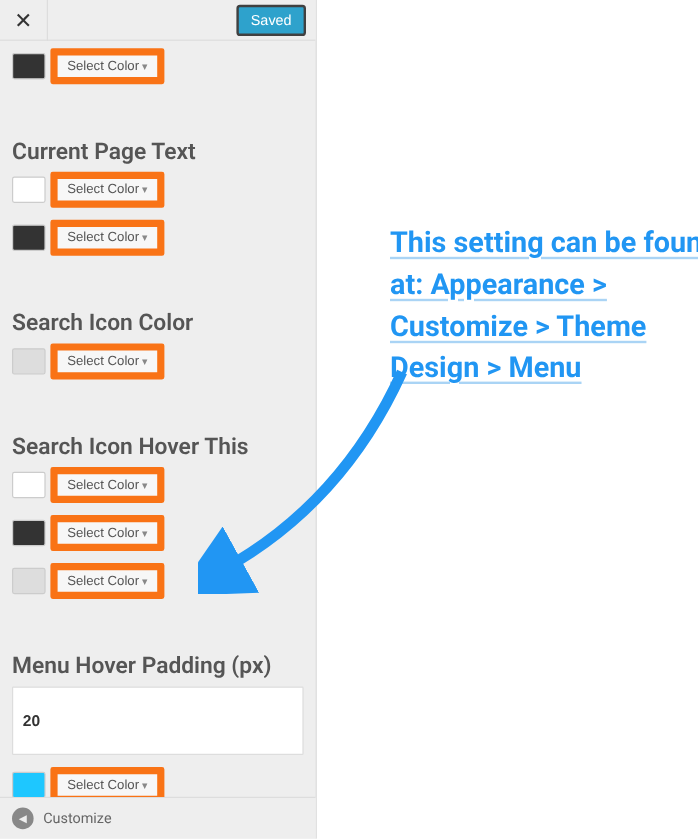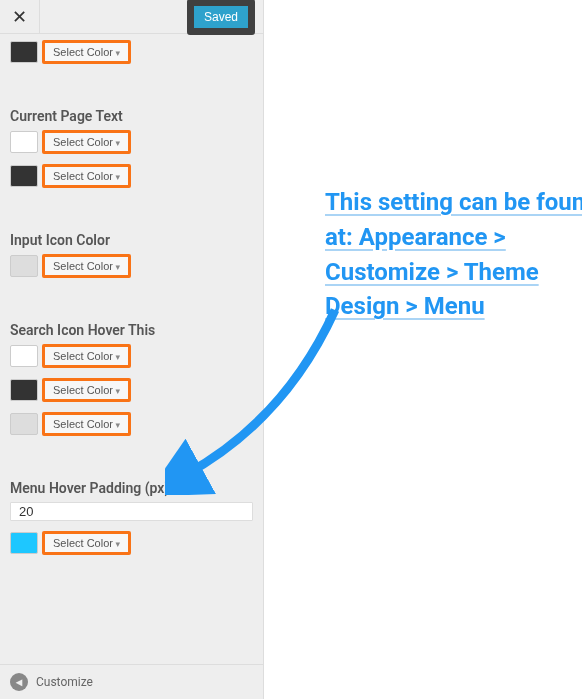--- a/index.html
+++ b/index.html
@@ -36,78 +36,79 @@
       align-items: center;
       justify-content: center;
       border-right: 1px solid #ddd;
       cursor: pointer;
       font-size: 18px;
       color: #333;
     }
     .saved-btn {
       background: #2ea2cc;
       color: #fff;
-      border: 7px solid #404040;
+      border: 2px solid #404040;
       border-radius: 3px;
       padding: 4px 10px;
       font-size: 12px;
       cursor: default;
     }
     .panel-body {
       flex: 1;
       overflow-y: auto;
       padding: 6px 10px 10px 10px;
     }
     .control-group {
       margin-top: 10px;
     }
     .control-group.first {
       margin-top: 0;
     }
     .control-label {
-      font-size: 14px;
+      font-size: 19px;
       font-weight: 600;
       color: #555;
       margin-bottom: 6px;
       display: block;
       margin-top: 44px;
     }
     .color-row {
       display: flex;
       align-items: center;
     }
     .swatch {
       width: 28px;
       height: 22px;
       border: 1px solid #ccc;
       border-radius: 2px;
       margin-right: 4px;
     }
     .select-color-btn {
       background: #f7f7f7;
-      border: 3px solid #f97316;
+      border: 6px solid #f97316;
       border-radius: 2px;
       padding: 3px 8px;
       font-size: 11px;
       color: #555;
       cursor: pointer;
     }
     .select-color-btn::after {
       content: " ▾";
       font-size: 9px;
       color: #888;
     }
     .text-input {
       width: 100%;
-      padding: 1px 8px;
+      padding: 20px 8px;
       border: 1px solid #ddd;
       border-radius: 1px;
       font-size: 13px;
       background: #fff;
       color: #333;
+      font-weight: bold;
     }
     .footer {
       border-top: 1px solid #ddd;
       padding: 8px 10px;
       display: flex;
       align-items: center;
       background: #eeeeee;
       color: #666;
       font-size: 12px;
     }
@@ -173,21 +174,21 @@
     </div>
 
     <div class="control-group">
       <div class="color-row">
         <div class="swatch" style="background:#333333"></div>
         <button class="select-color-btn">Select Color</button>
       </div>
     </div>
 
     <div class="control-group">
-      <label class="control-label">Input Icon Color</label>
+      <label class="control-label">Search Icon Color</label>
       <div class="color-row">
         <div class="swatch" style="background:#dddddd"></div>
         <button class="select-color-btn">Select Color</button>
       </div>
     </div>
 
     <div class="control-group">
       <label class="control-label">Search Icon Hover This</label>
       <div class="color-row">
         <div class="swatch" style="background:#ffffff"></div>

